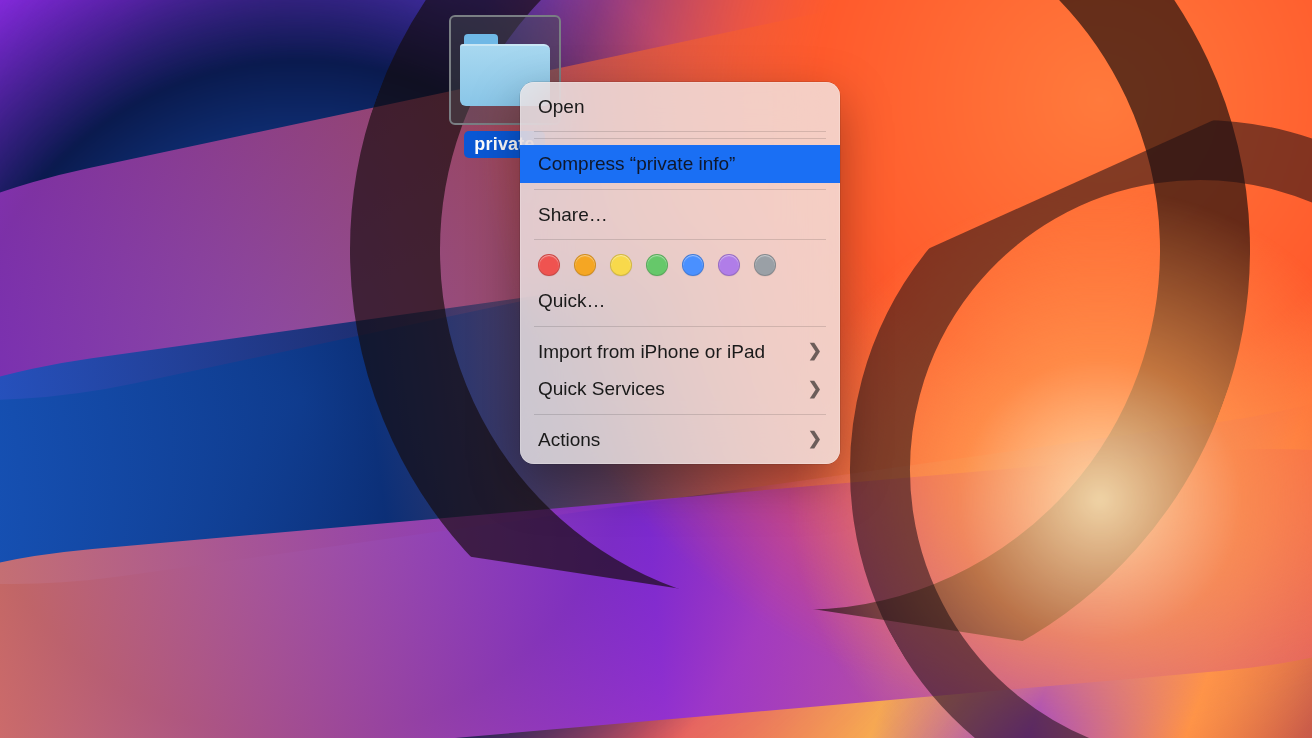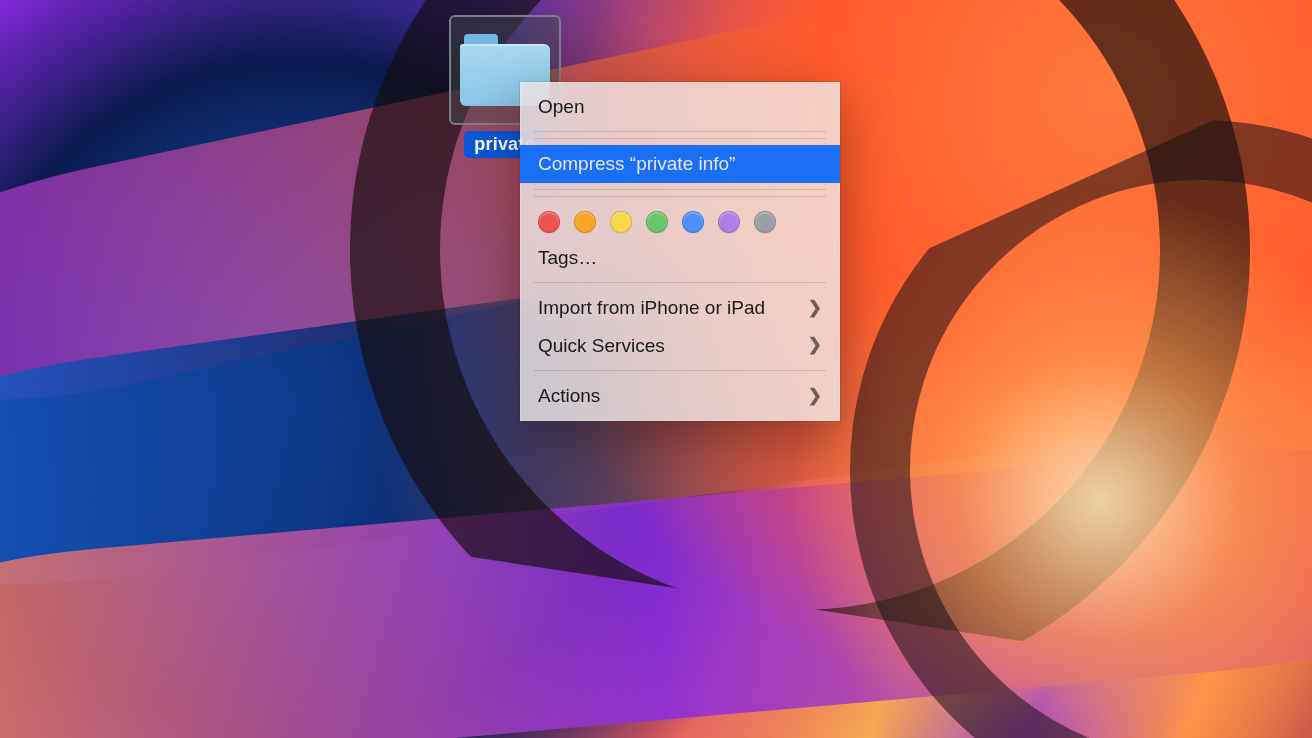--- a/index.html
+++ b/index.html
@@ -128,37 +128,37 @@
 
     
     .context-menu {
       position: absolute;
       left: 520px;
       top: 82px;
       width: 320px;
       background: rgba(242, 238, 238, 0.78);
       backdrop-filter: blur(30px);
       -webkit-backdrop-filter: blur(30px);
-      border-radius: 0;
+      border-radius: 14px;
       box-shadow: 0 0 0 0.5px rgba(0,0,0,0.18), 0 18px 50px rgba(0,0,0,0.35), inset 0 0 0 0.5px rgba(255,255,255,0.4);
       padding: 6px 0;
       font-size: 19px;
       color: #1a1a1a;
     }
     .menu-item {
       padding: 4px 18px;
       line-height: 1.55;
       cursor: default;
       display: flex;
       align-items: center;
       justify-content: space-between;
     }
     .menu-item.highlighted {
       background: #1a6ff4;
-      color: #e5e5e5;
+      color: #0f172a;
     }
     .menu-sep {
       height: 1px;
       background: rgba(0,0,0,0.13);
       margin: 6px 14px;
     }
     .tag-row {
       display: flex;
       gap: 14px;
       padding: 8px 18px 6px 18px;
@@ -209,33 +209,36 @@
   </div>
   <div class="menu-sep"></div>
 
   <div class="menu-sep"></div>
 
   <div class="menu-item highlighted">
     <span>Compress “private info”</span>
   </div>
   <div class="menu-sep"></div>
 
+  <div class="menu-item">
+    <span>Share…</span>
+  </div>
   <div class="menu-sep"></div>
 
   <div class="tag-row">
     <span class="tag-dot" style="background:#ef5350;"></span>
     <span class="tag-dot" style="background:#f5a623;"></span>
     <span class="tag-dot" style="background:#f8d94b;"></span>
     <span class="tag-dot" style="background:#66c86a;"></span>
     <span class="tag-dot" style="background:#4a90ff;"></span>
     <span class="tag-dot" style="background:#b07de8;"></span>
     <span class="tag-dot" style="background:#9aa0a6;"></span>
   </div>
   <div class="menu-item">
-    <span>Tags…</span>
+    <span>Quick…</span>
   </div>
   <div class="menu-sep"></div>
 
   <div class="menu-item">
     <span>Import from iPhone or iPad</span>
     <span class="chevron">❯</span>
   </div>
   <div class="menu-item">
     <span>Quick Services</span>
     <span class="chevron">❯</span>

